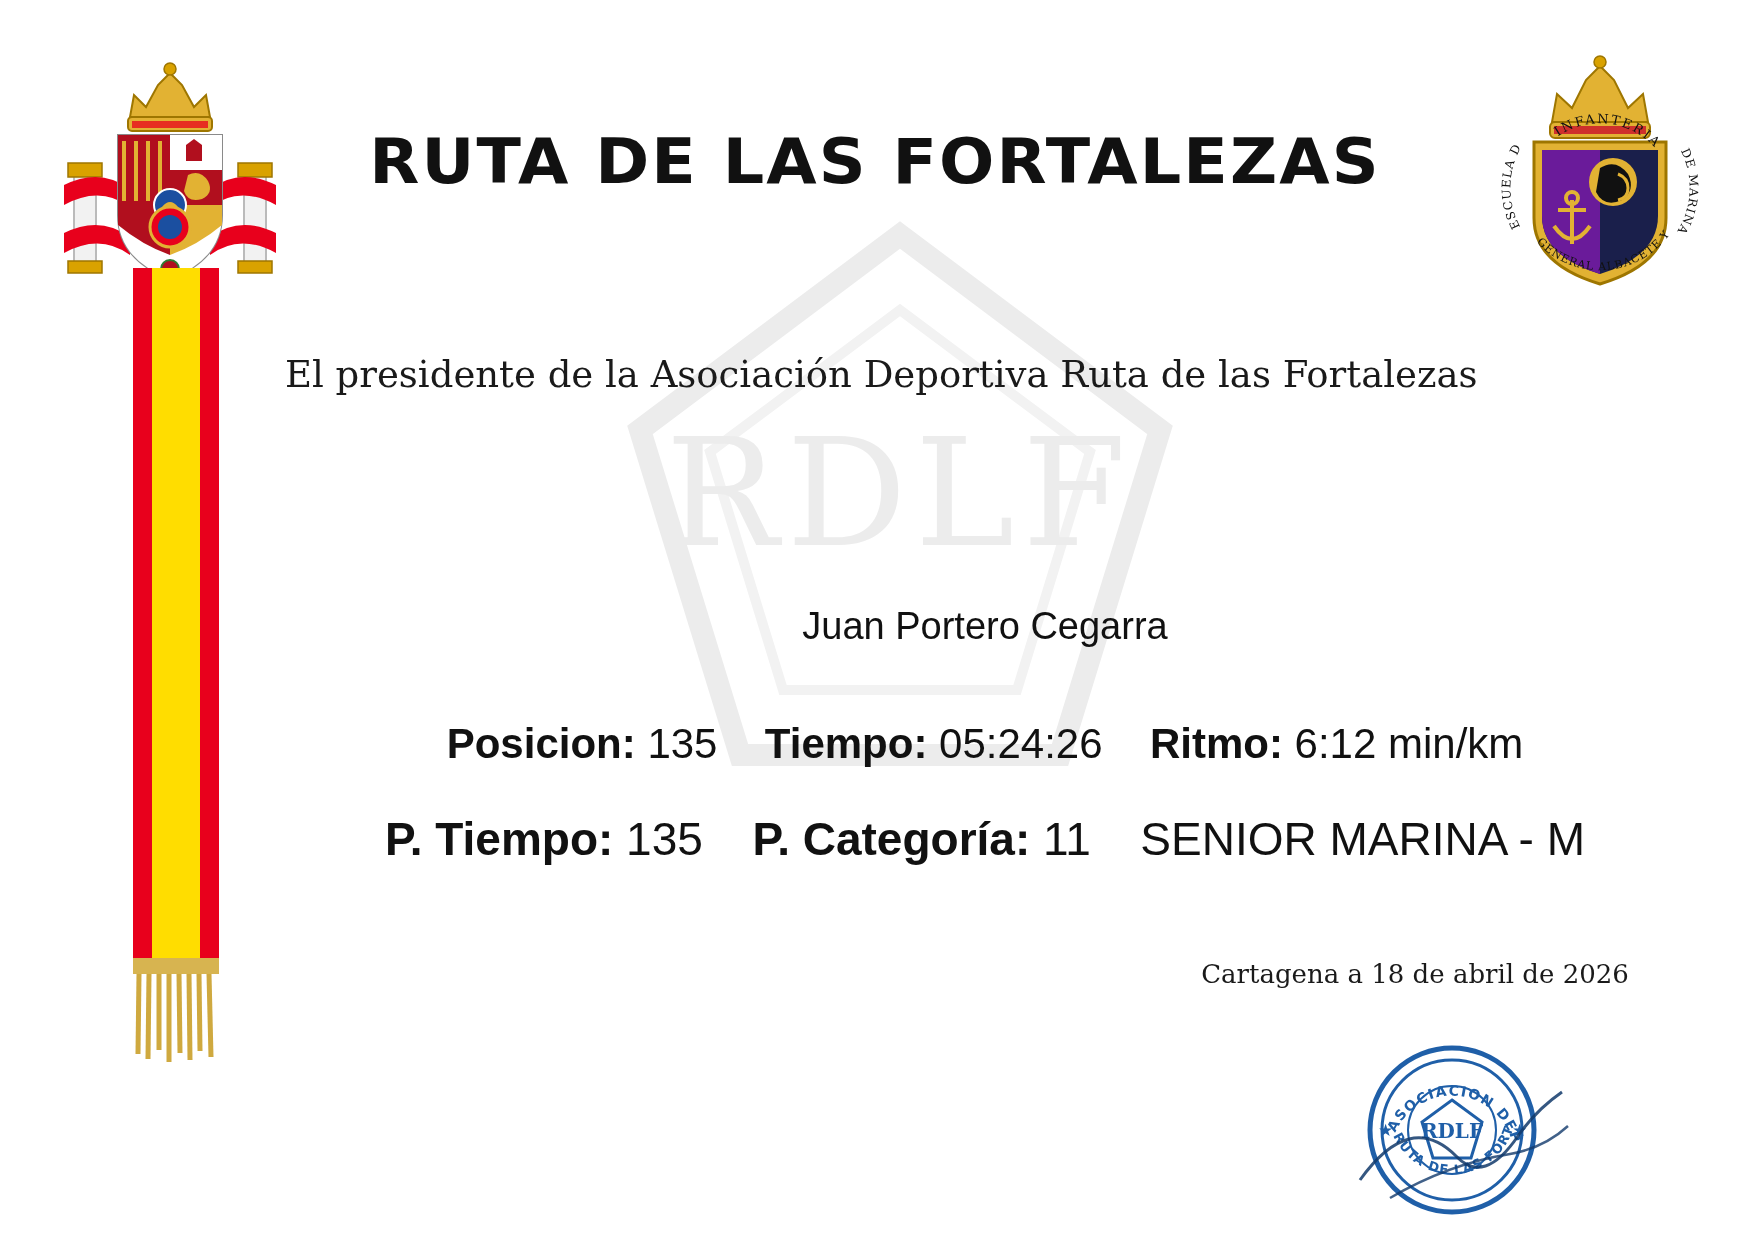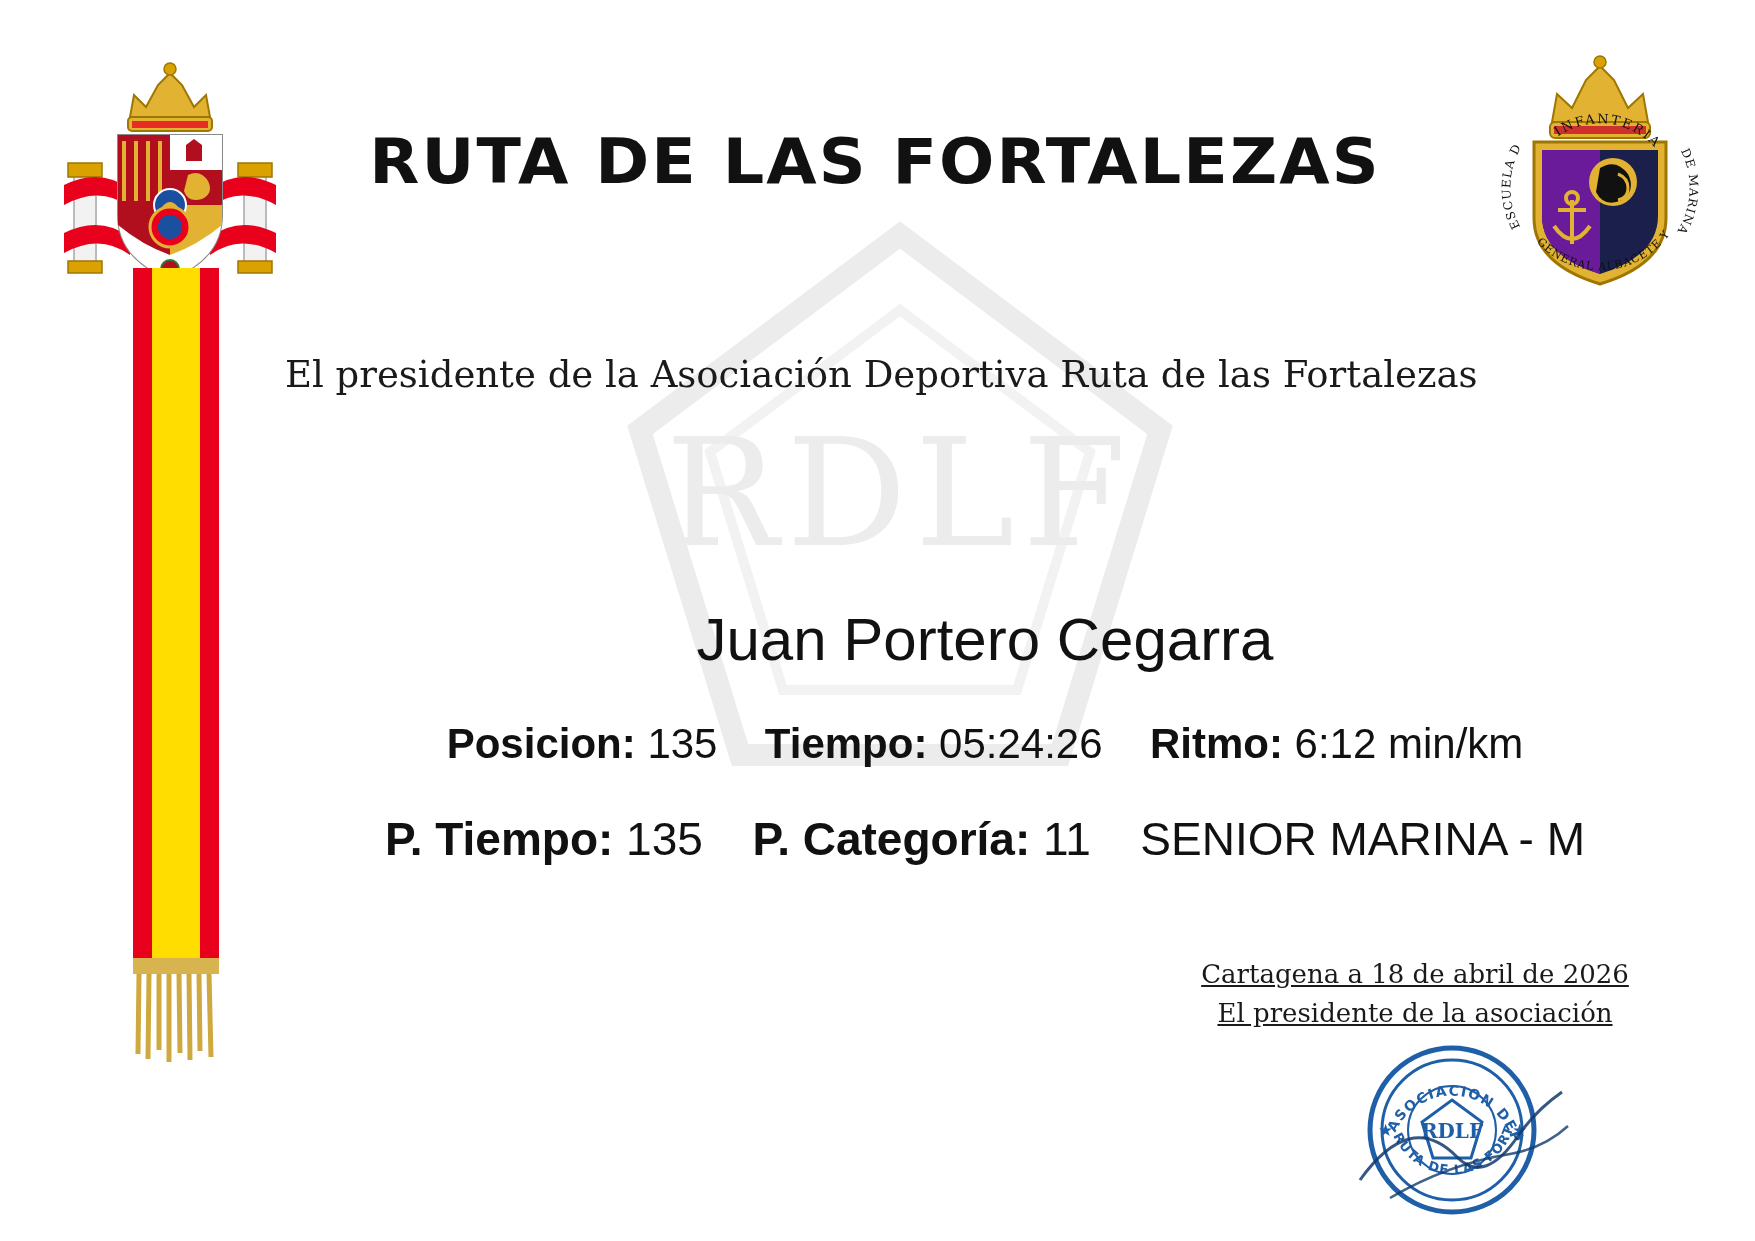--- a/index.html
+++ b/index.html
@@ -97,21 +97,21 @@
   }
   .body-text .ln { display: block; white-space: nowrap; }
 
   .runner-name {
     position: absolute;
     left: 285px;
     top: 605px;
     width: 1400px;
     text-align: center;
     font-family: "Liberation Sans", sans-serif;
-    font-size: 60px;
+    font-size: 38px;
     color: #111111;
   }
 
   .stats-row {
     position: absolute;
     width: 1400px;
     left: 285px;
     text-align: center;
     font-family: "Liberation Sans", sans-serif;
     color: #111111;
@@ -127,21 +127,21 @@
     position: absolute;
     right: 80px;
     top: 955px;
     width: 520px;
     text-align: center;
     font-family: "DejaVu Serif", serif;
     font-size: 26px;
     color: #1a1a1a;
     line-height: 1.5;
   }
-  .sign-block .ln { display: block; white-space: nowrap; text-decoration: underline; }
+  .sign-block .ln { display: block; white-space: nowrap; }
 
   .stamp {
     position: absolute;
     right: 170px;
     top: 1030px;
     width: 265px;
     height: 195px;
   }
   .stamp svg { width: 100%; height: 100%; }
 </style>
@@ -299,21 +299,20 @@
   <span>135</span>
   <span class="sp"></span>
   <b>P. Categoría:</b>
   <span>11</span>
   <span class="sp"></span>
   <span>SENIOR MARINA - M</span>
 </div>
 
 <div class="sign-block">
   <span class="ln">Cartagena a 18 de abril de 2026</span>
-  <span class="ln">El presidente de la asociación</span>
 </div>
 
 <div class="stamp">
   <svg viewBox="0 0 265 195" xmlns="http://www.w3.org/2000/svg">
     <g stroke="#1f5fa8" fill="none">
       <circle cx="132" cy="100" r="82" stroke-width="5"></circle>
       <circle cx="132" cy="100" r="70" stroke-width="3"></circle>
       <circle cx="132" cy="100" r="44" stroke-width="2"></circle>
     </g>
     <path id="stampTop" d="M72 112 A 62 62 0 0 1 192 112" fill="none"></path>

